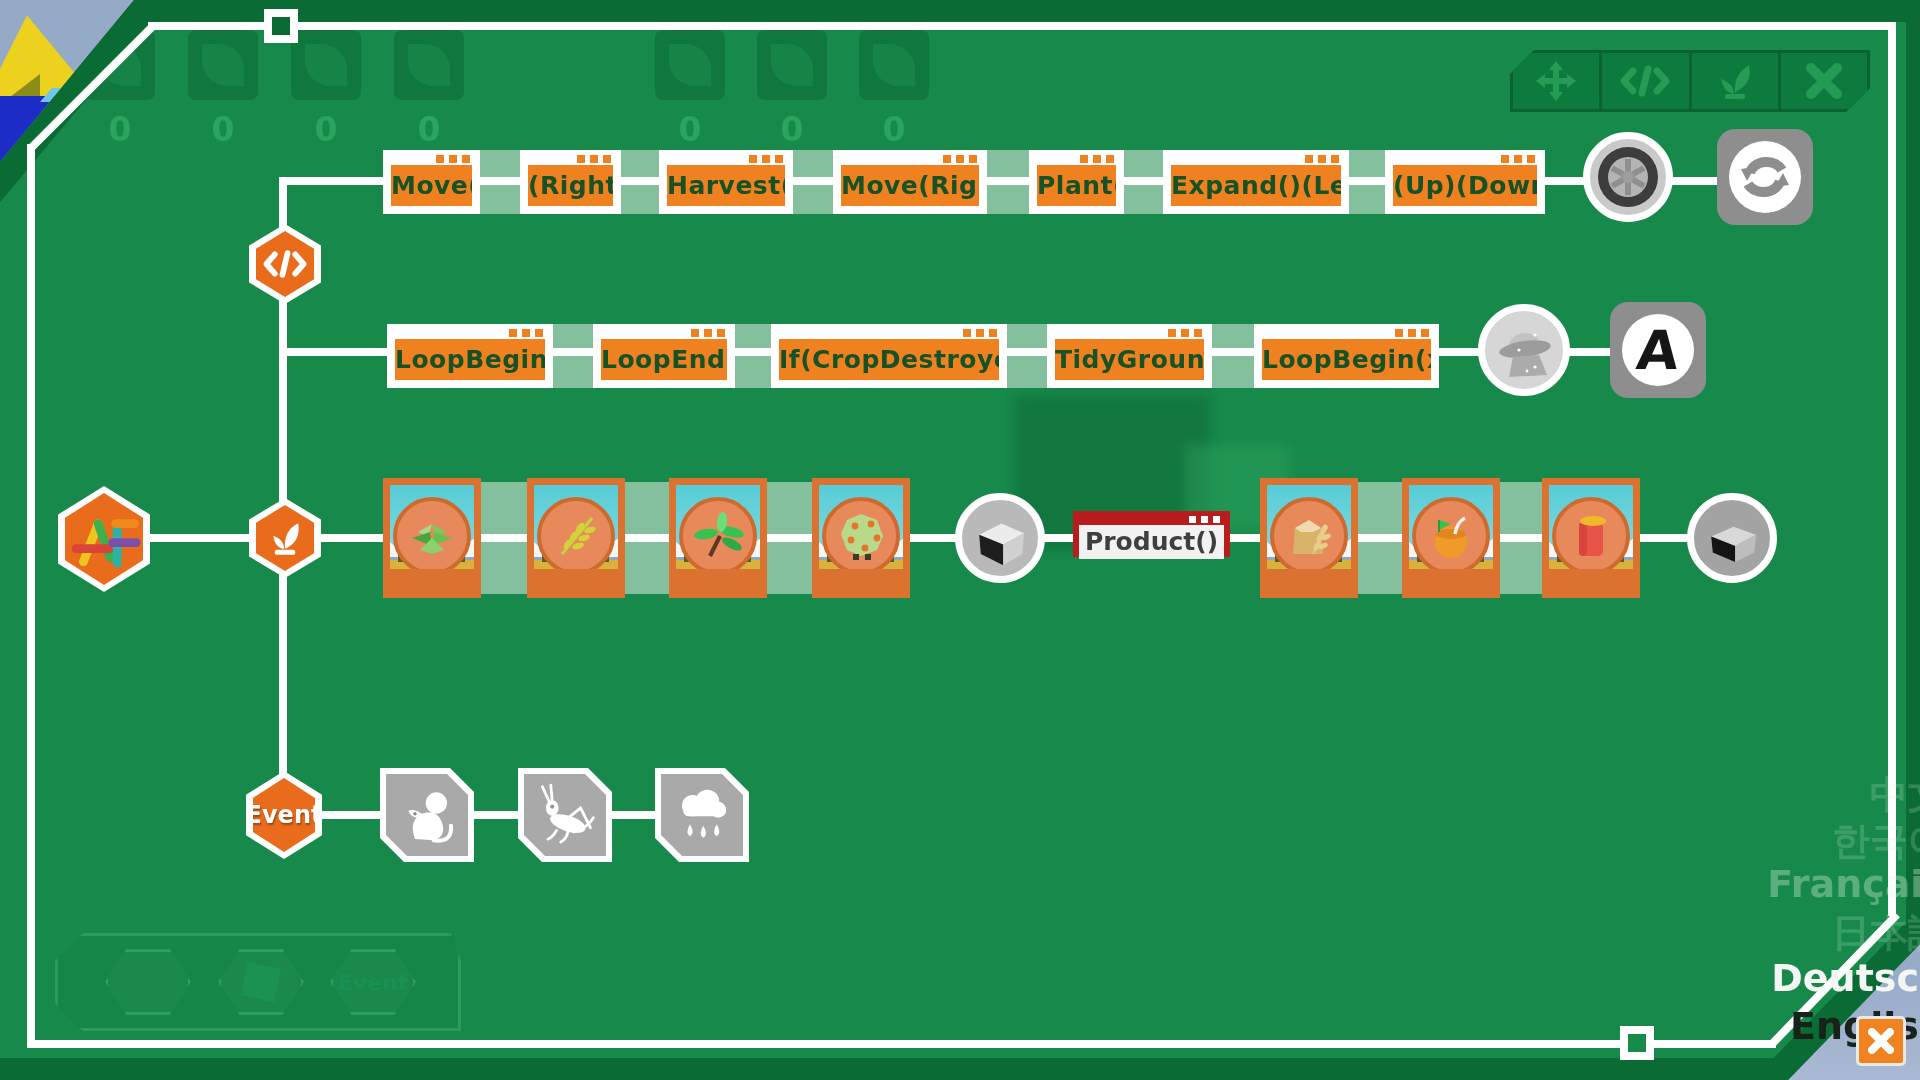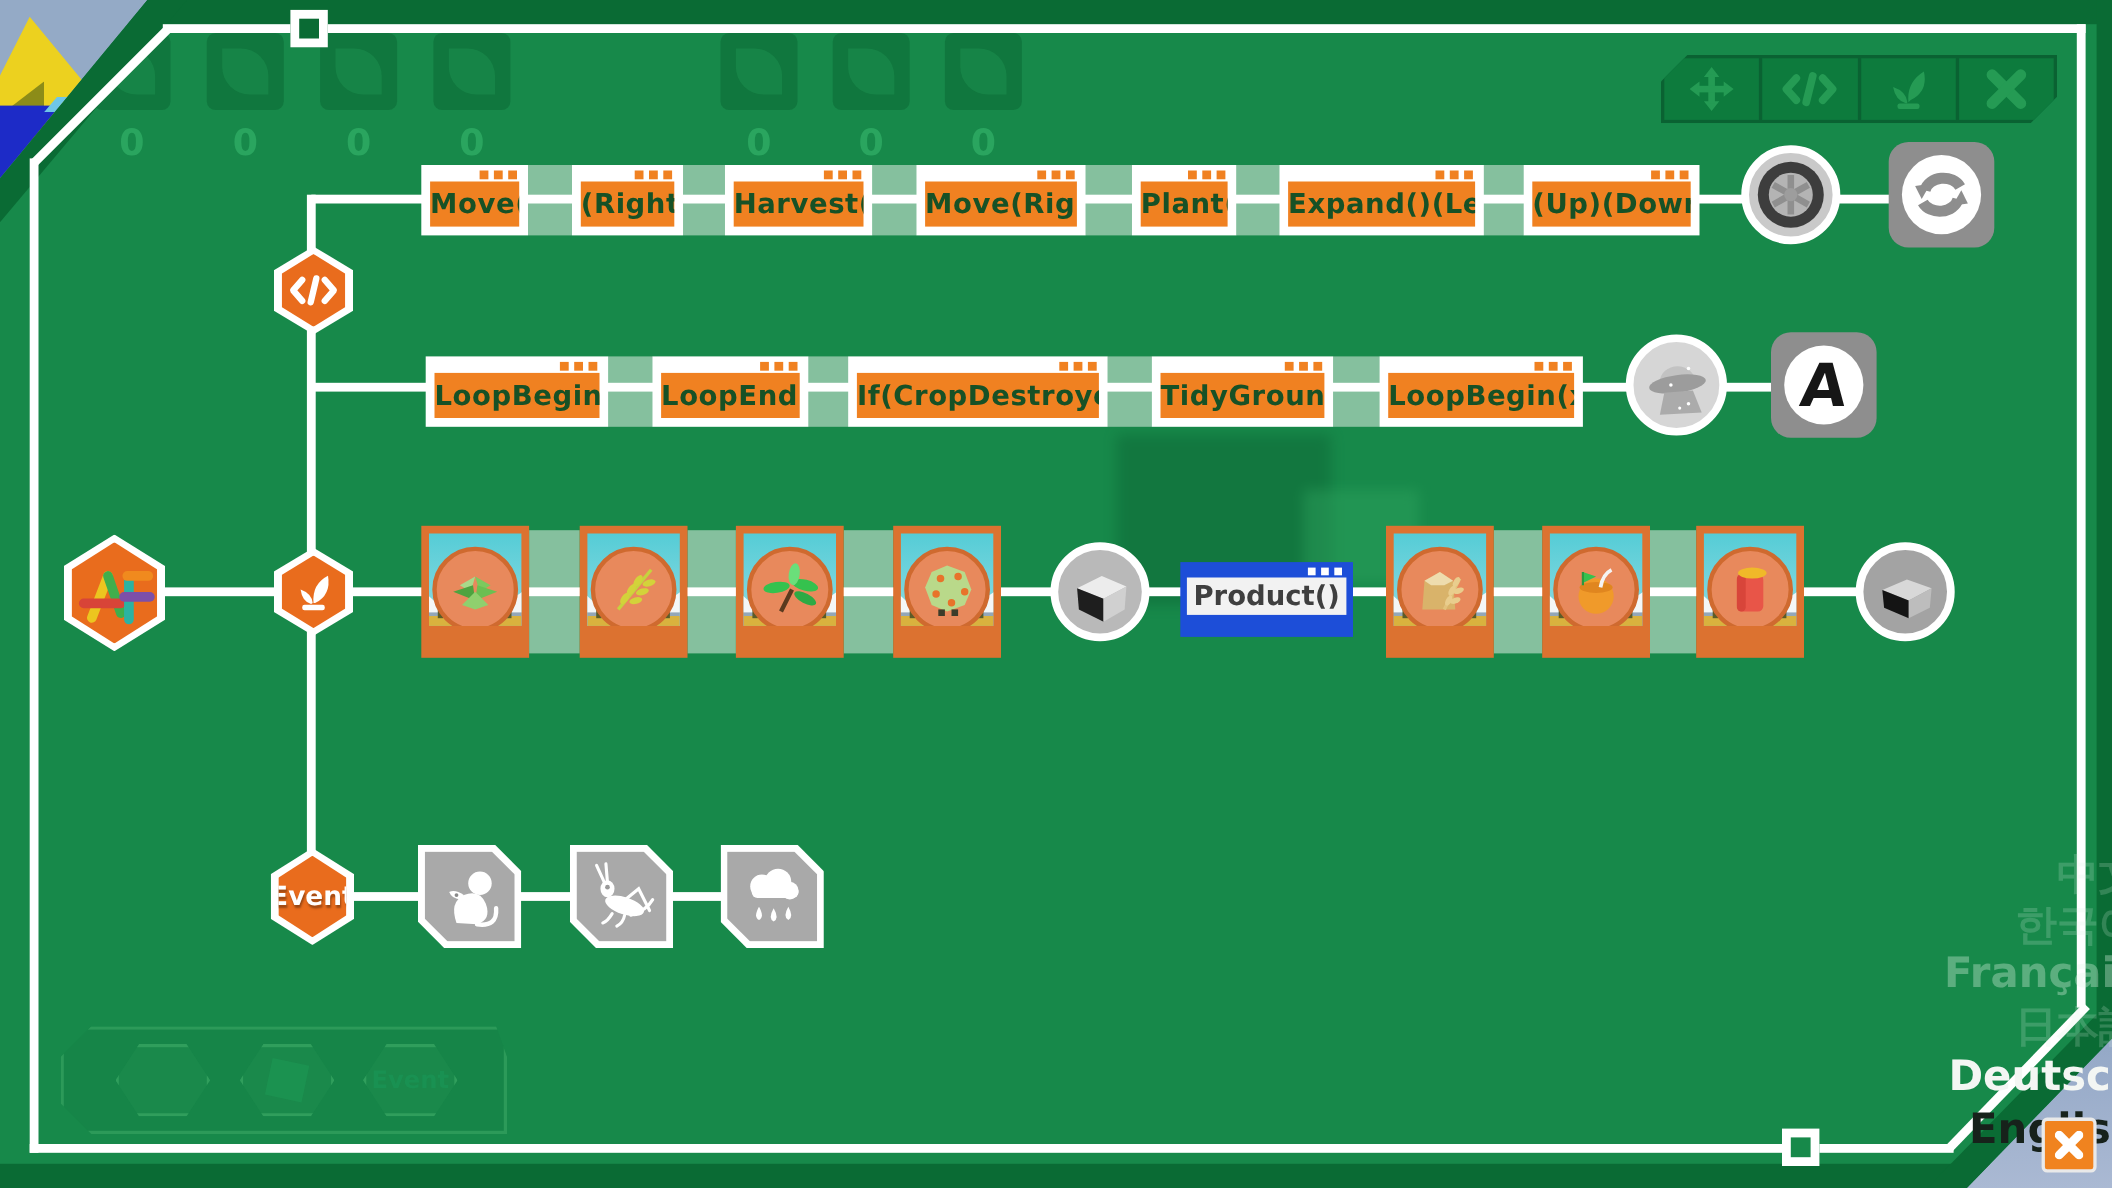--- a/index.html
+++ b/index.html
@@ -27,21 +27,21 @@
   .tbtn{flex:1;background:#0d7b3d;display:flex;align-items:center;justify-content:center;}
   .tbtn svg{opacity:.85;}
   
   .conn{background:#85c09e;}
   
   .block{background:#fff;box-sizing:border-box;height:64px;padding:15px 8px 8px 8px;}
   .block .lbl{background:#f08121;color:#175126;font-weight:bold;font-size:25px;height:41px;line-height:41px;
     text-align:center;white-space:nowrap;overflow:hidden;letter-spacing:.5px;}
   .dots{position:absolute;top:5px;right:10px;display:flex;gap:5px;}
   .dots i{width:8px;height:8px;background:#f08121;display:block;}
-  .pframe{background:#1d4ed8;box-sizing:border-box;height:68px;padding:14px 6px 6px 6px;}
+  .pframe{background:#b91c1c;box-sizing:border-box;height:46px;padding:14px 6px 6px 6px;}
   .pframe .lbl{background:#f2f2f2;color:#3f3f3f;font-weight:bold;font-size:25px;height:34px;line-height:34px;text-align:center;}
   .pframe .dots i{width:7px;height:7px;background:#fff;}
   
   .hexo{clip-path:polygon(50% 0,100% 27%,100% 73%,50% 100%,0 73%,0 27%);background:#fff;}
   .hexi{position:absolute;left:7px;top:7px;right:7px;bottom:7px;
     clip-path:polygon(50% 0,100% 27%,100% 73%,50% 100%,0 73%,0 27%);background:#e96c1d;
     display:flex;align-items:center;justify-content:center;}
   .hexi .etxt{color:#fff;font-weight:bold;font-size:24px;text-shadow:1px 2px 2px rgba(0,0,0,.35);}
   
   .crop{background:#dc7230;box-sizing:border-box;width:98px;height:120px;padding:7px 7px 0 7px;}

